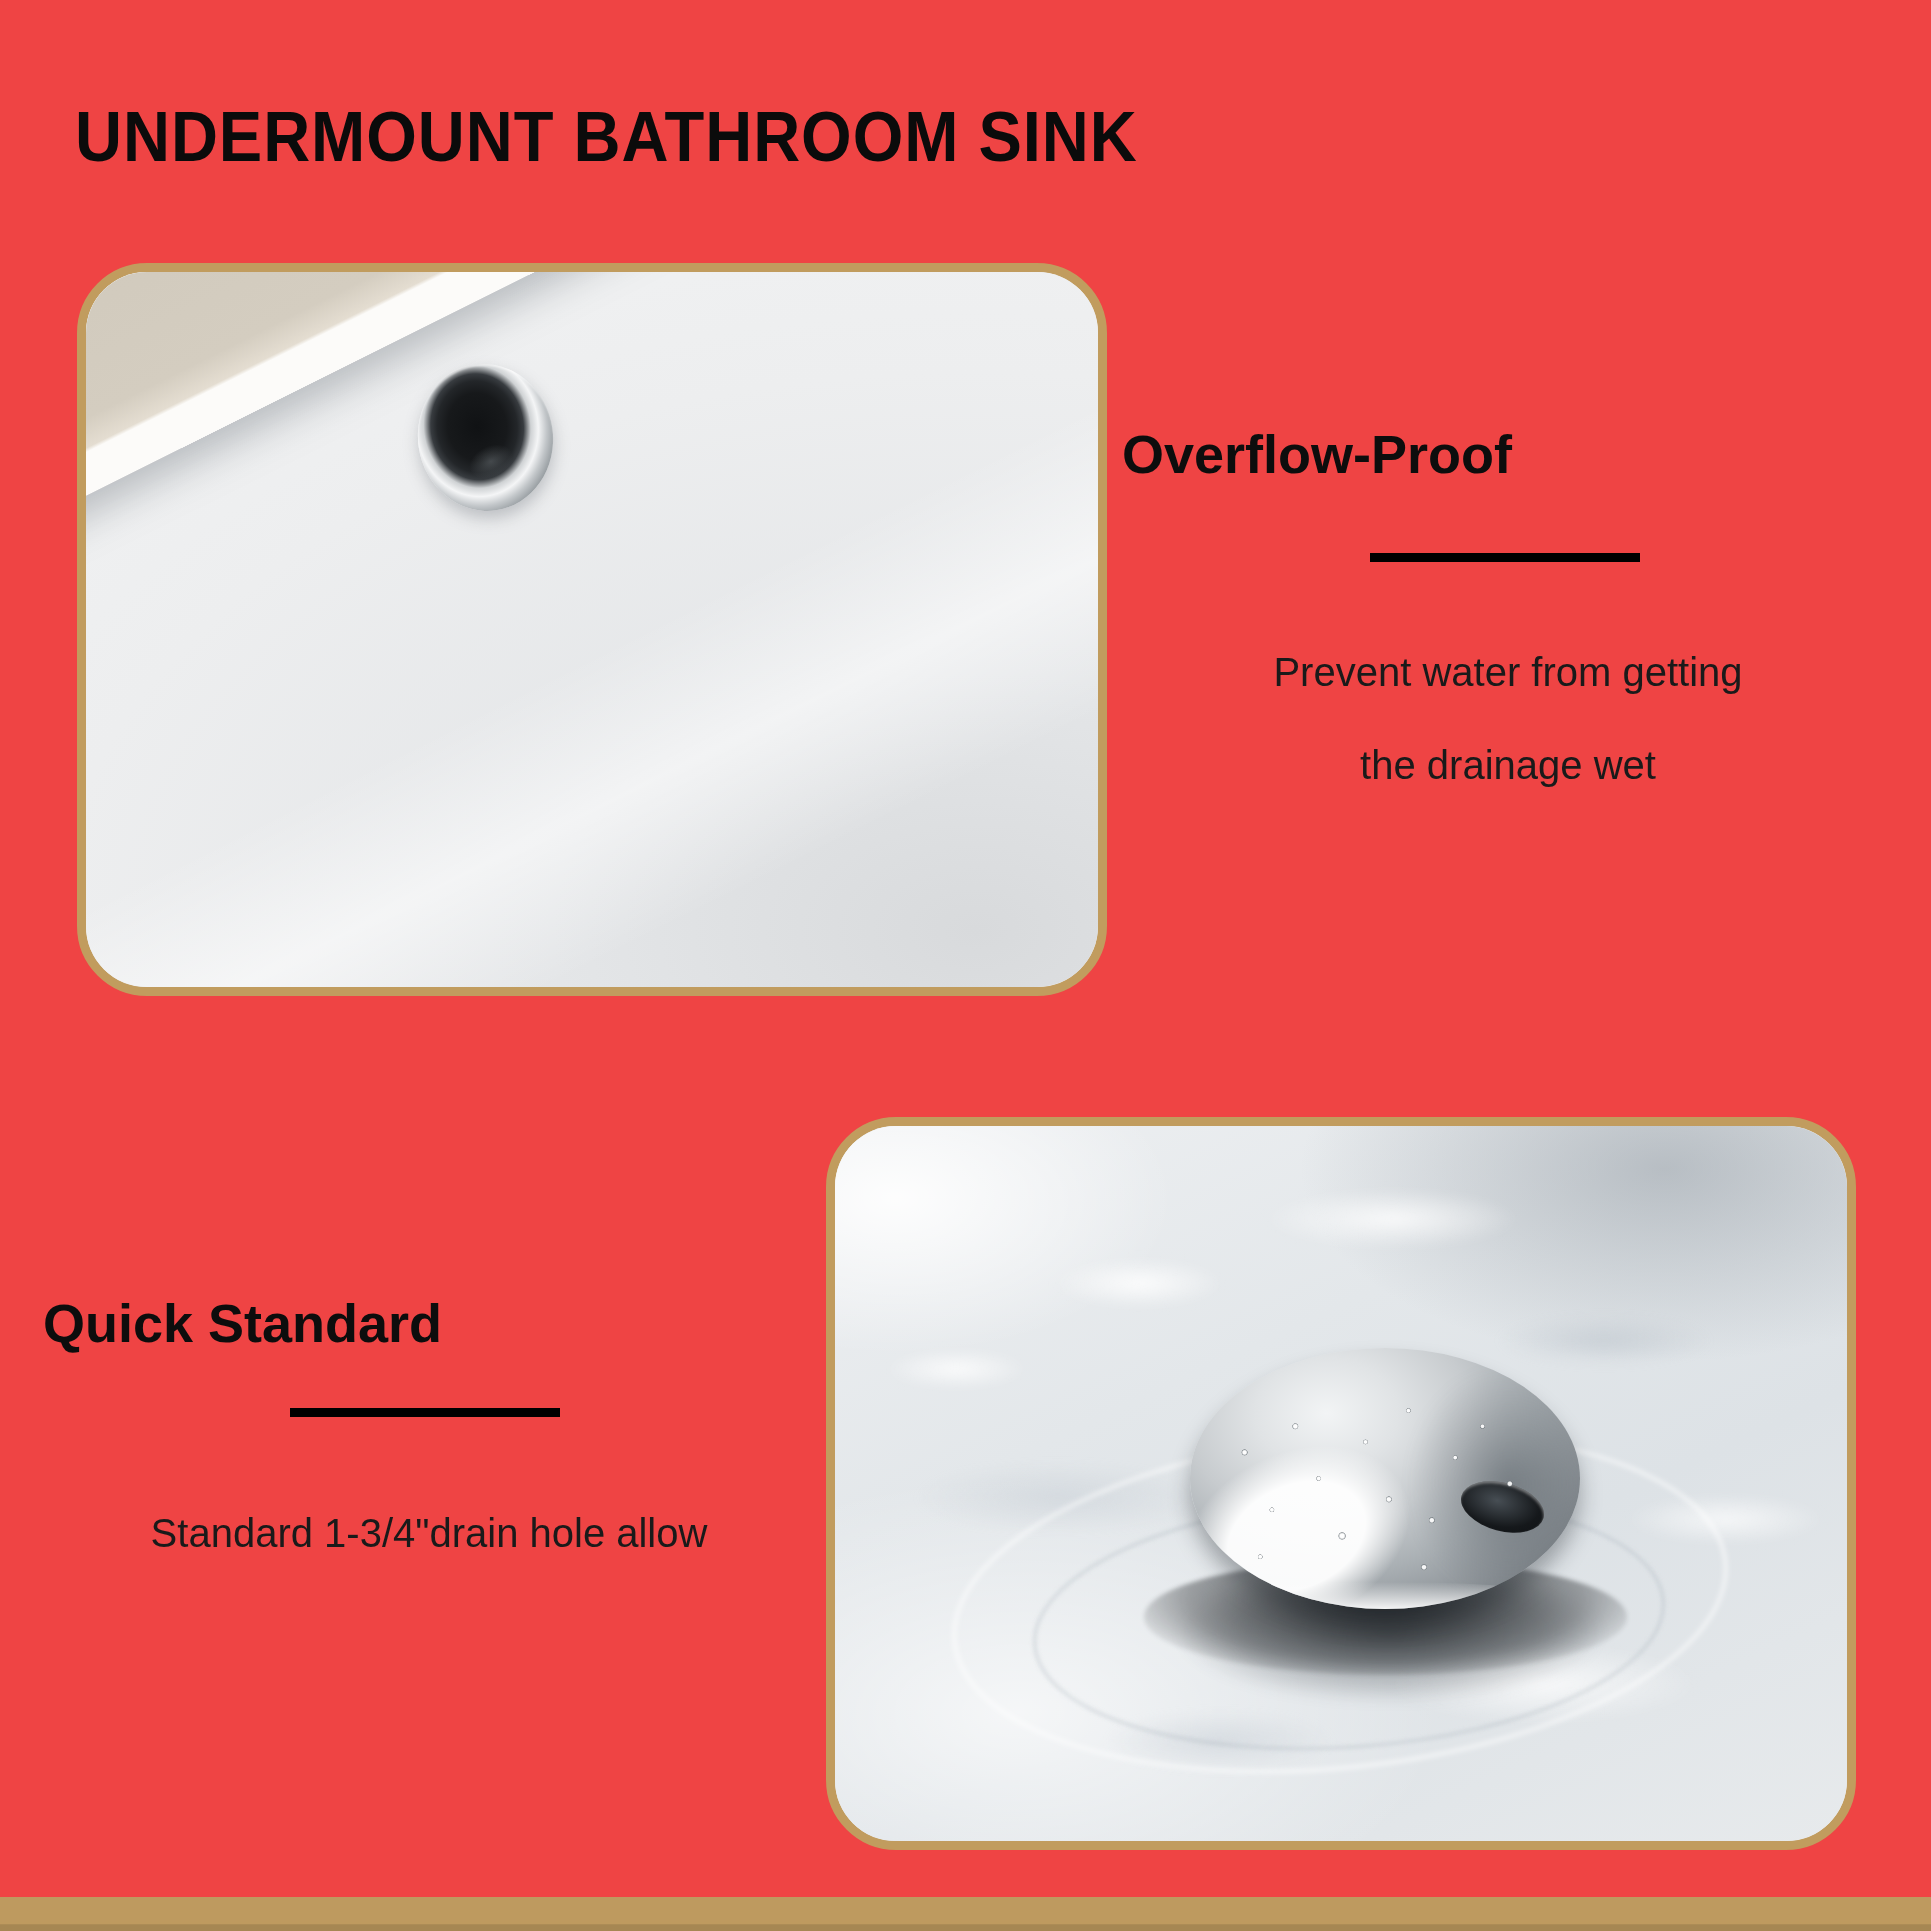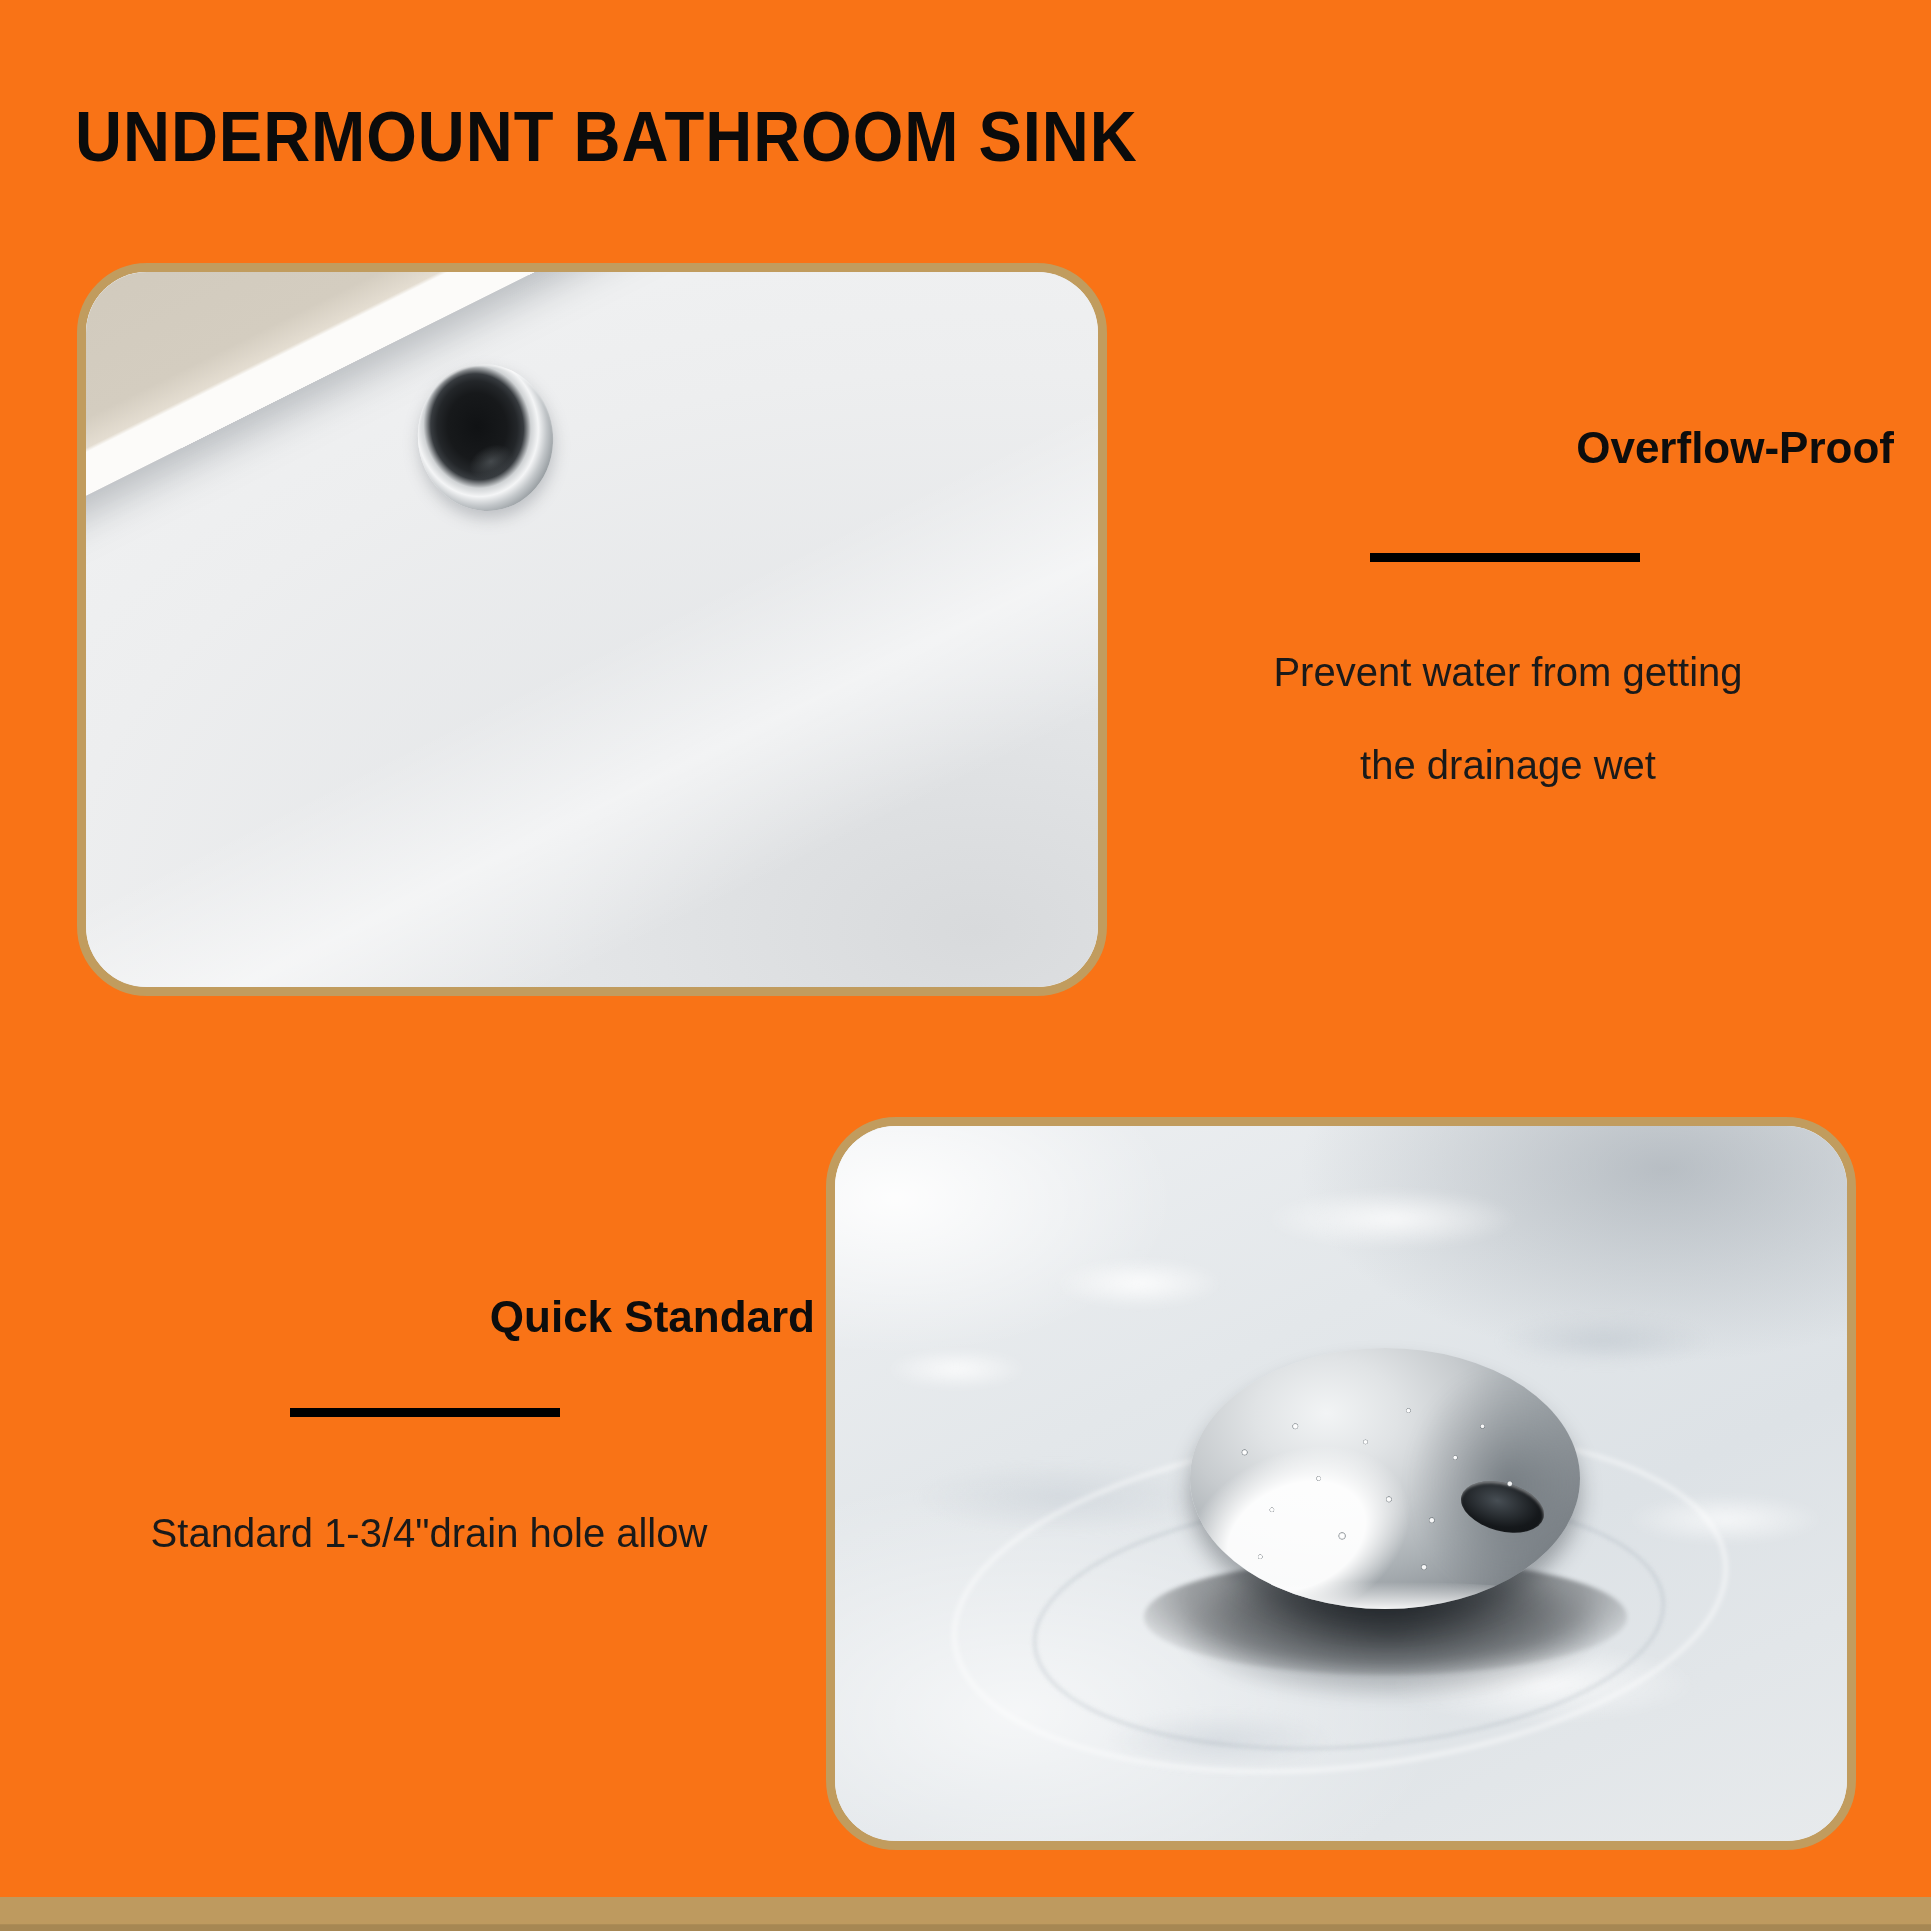--- a/index.html
+++ b/index.html
@@ -1,17 +1,17 @@
 <!DOCTYPE html>
 <html><head>
 <meta charset="utf-8">
 <style>
   html, body { margin:0; padding:0; background:#ffffff; }
   .page {
-    position:relative; width:1931px; height:1931px; background:#f97316;
+    position:relative; width:1931px; height:1931px; background:#ef4444;
     font-family:"Liberation Sans", sans-serif; color:#111; overflow:hidden;
   }
 
   
   .main-title {
     position:absolute; left:75px; top:97px;
     font-size:70px; font-weight:bold; letter-spacing:1px; white-space:nowrap;
     color:#0b0b0b; transform:scaleX(.93); transform-origin:left center;
   }
 
@@ -119,22 +119,22 @@
       radial-gradient(circle 3.9px at 75% 30%, rgba(255,255,255,.9) 0 35%, rgba(95,103,109,.5) 60%, transparent 70%),
       radial-gradient(circle 4.8px at 82% 52%, rgba(255,255,255,.9) 0 35%, rgba(95,103,109,.55) 60%, transparent 70%),
       radial-gradient(circle 3.9px at 18% 80%, rgba(255,255,255,.9) 0 35%, rgba(95,103,109,.5) 60%, transparent 70%),
       radial-gradient(circle 4.8px at 60% 84%, rgba(255,255,255,.9) 0 35%, rgba(95,103,109,.55) 60%, transparent 70%);
   }
   .dome-rimlight { position:absolute; left:8%; bottom:0; width:84%; height:27px;
     border-radius:50%; background:linear-gradient(to bottom, rgba(255,255,255,0), rgba(255,255,255,.9)); }
 
   
   .feature-heading {
-    position:absolute; width:772px; text-align:right; white-space:nowrap;
-    font-size:44px; font-weight:bold; color:#0d0d0d;
+    position:absolute; width:772px; text-align:left; white-space:nowrap;
+    font-size:54px; font-weight:bold; color:#0d0d0d;
   }
   .heading-overflow { left:1122px; top:423px; }
   .heading-drainage { left:43px;  top:1292px; }
 
   .divider { position:absolute; width:270px; height:8.7px; background:#000; }
   .divider-overflow { left:1370px; top:553px; }
   .divider-drainage { left:290px;  top:1408px; }
 
   .feature-body {
     position:absolute; width:772px; text-align:center;

